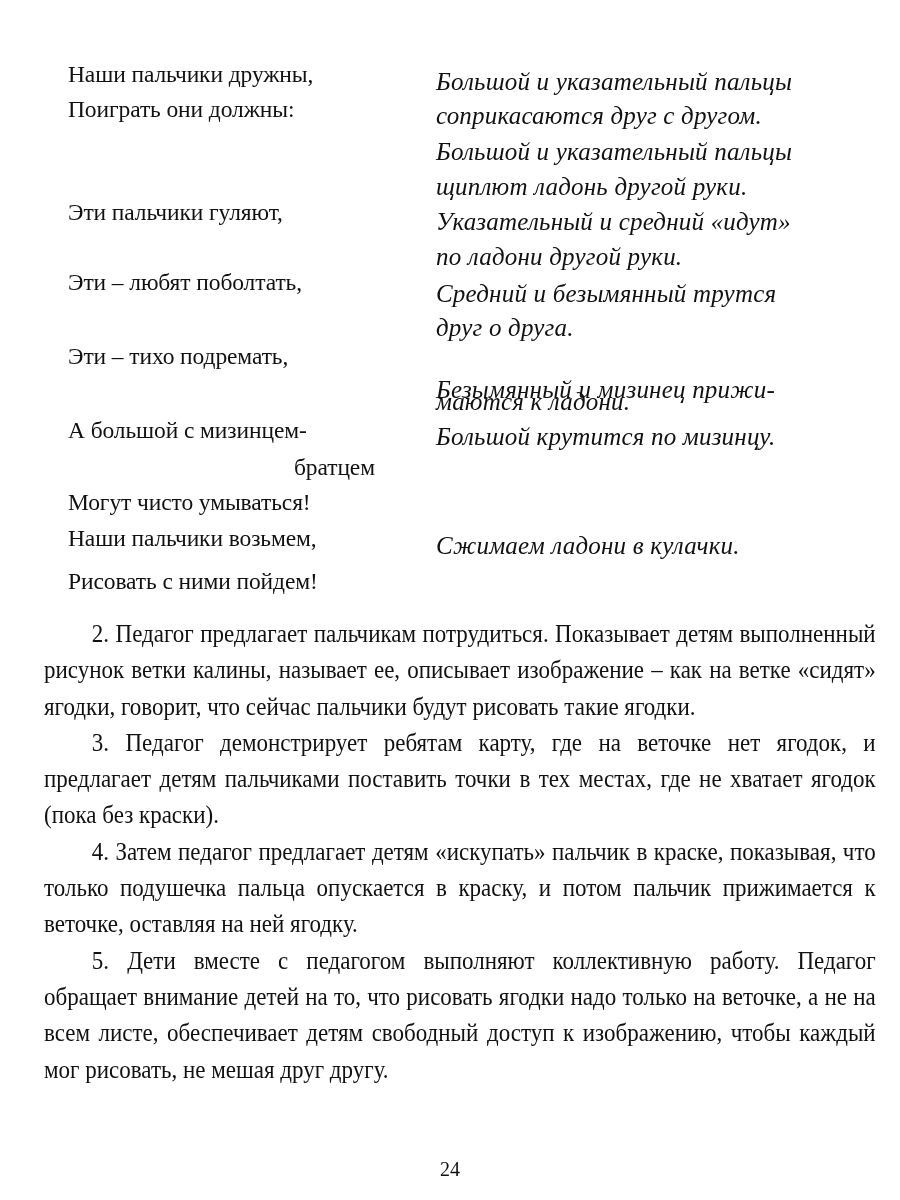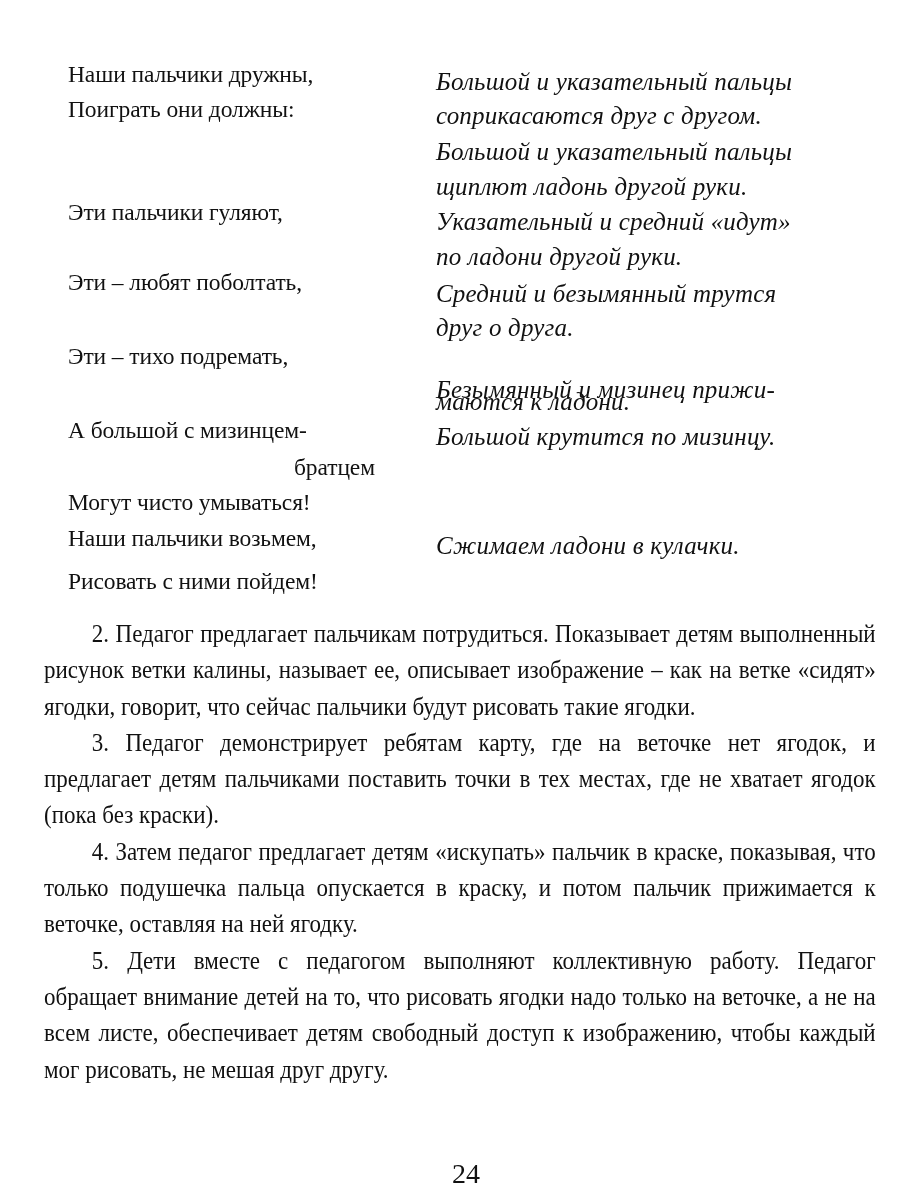--- a/index.html
+++ b/index.html
@@ -12,21 +12,21 @@
   .page { position: absolute; left: 0; top: 0; width: 900px; height: 1200px; }
   .poem-left { position: absolute; left: 68px; font-size: 23.5px; line-height: 24px; white-space: nowrap; letter-spacing: -0.1px; }
   .poem-right { position: absolute; left: 436px; font-size: 25px; line-height: 24px; font-style: italic; white-space: nowrap; letter-spacing: 0.2px; }
   .prose {
     position: absolute; left: 44px; width: 832px;
     font-size: 25px; line-height: 36.3px; text-align: justify;
     transform: scaleX(0.92); transform-origin: left top;
     width: 904px;
   }
   .prose p { margin: 0; text-indent: 52px; }
-  .page-number { position: absolute; left: 452px; top: 1158px; font-size: 28px; }
+  .page-number { position: absolute; left: 440px; top: 1158px; font-size: 20px; }
 </style>
 </head>
 <body>
 
 <div class="page">
 
   <div class="poem-left" style="top:62px;">Наши пальчики дружны,</div>
   <div class="poem-left" style="top:97px;">Поиграть они должны:</div>
   <div class="poem-left" style="top:200px;">Эти пальчики гуляют,</div>
   <div class="poem-left" style="top:270px;">Эти – любят поболтать,</div>

